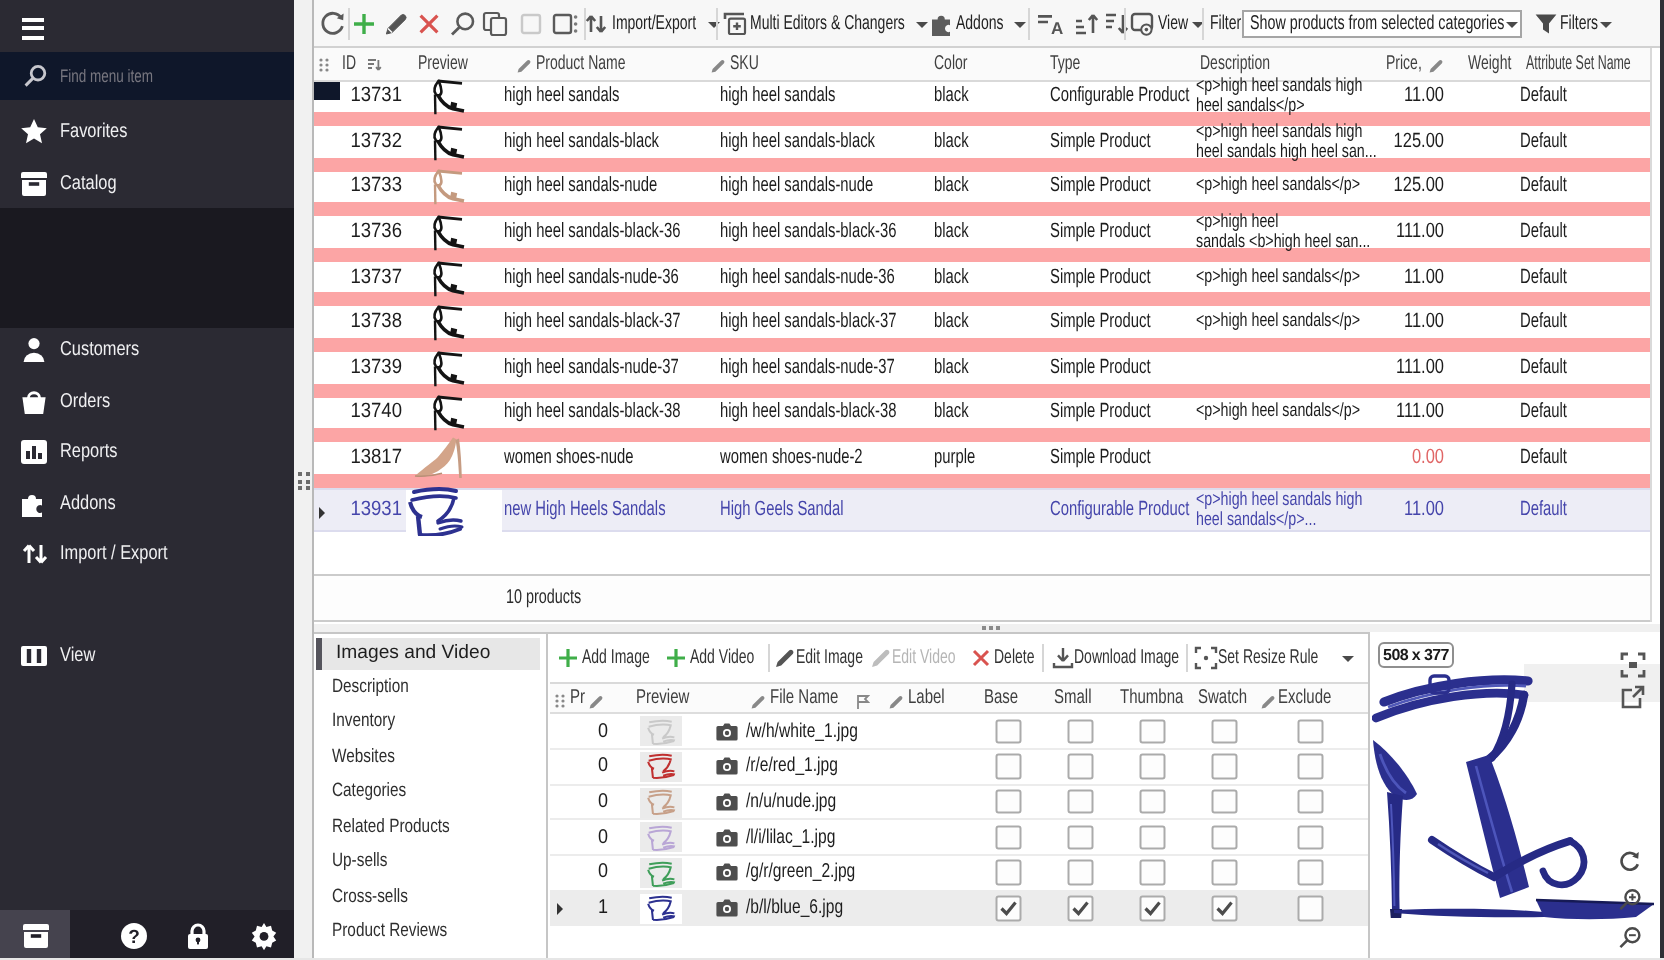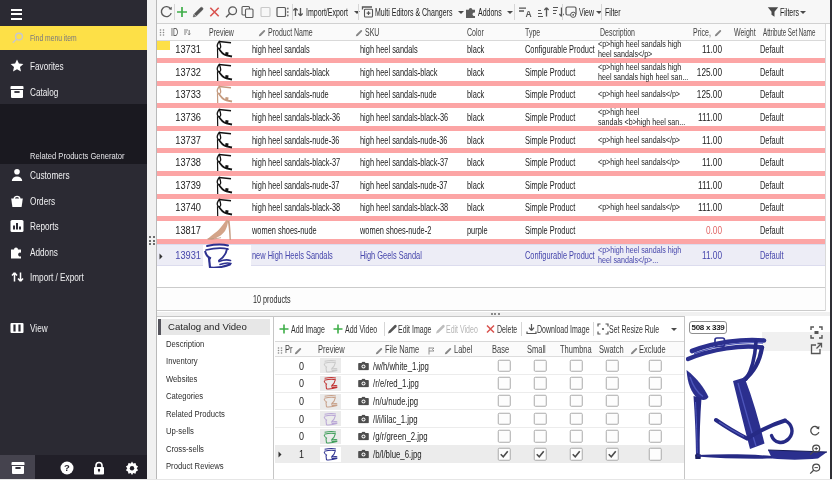--- a/index.html
+++ b/index.html
@@ -21,21 +21,21 @@
 #vsplit{left:147px;top:0;width:9.5px;height:480px;background:#f1f1f1;border-right:1px solid #b9b9b9}
 
 #tbar{left:157px;top:0;width:675px;height:24px;background:#f7f7f7;border-bottom:1px solid #d1d1d1}
 .ti{position:absolute;top:50%;transform:translateY(-50%)}
 .tsep{position:absolute;top:4px;height:16px;width:1px;background:#d6d6d6}
 .tlabel{position:absolute;top:50%;transform:translateY(-50%) scaleX(0.7);transform-origin:0 50%;font-size:10px;color:#222;white-space:nowrap}
 .caret{position:absolute;top:11px;width:0;height:0;border-left:3.2px solid transparent;border-right:3.2px solid transparent;border-top:3.8px solid #4a4a4a}
 
 #ghead{left:157px;top:24px;width:668px;height:16.5px;background:#fafafa;border-bottom:1px solid #d9d9d9;font-size:10px;color:#3f3f3f}
 #ghead span{position:absolute;top:50%;transform:translateY(-50%) scaleX(0.7);transform-origin:0 50%;white-space:nowrap}
-.grow{left:157px;width:668px;height:22.6px;border-bottom:5px solid #fca5a5;font-size:10.3px;color:#1c1c1c}
+.grow{left:157px;width:668px;height:22.6px;border-bottom:7px solid #fca5a5;font-size:10.3px;color:#1c1c1c}
 .grow span{position:absolute;top:50%;transform:translateY(-50%) scaleX(0.72);transform-origin:0 50%;white-space:nowrap}
 .grow .id{left:0;width:44px;text-align:right;display:block;transform:translateY(-50%) scaleX(0.9);transform-origin:100% 50%}
 .grow .nm{left:95px}.grow .sku{left:203px}.grow .col{left:310px}.grow .typ{left:368px}
 .grow .dsc{left:441px;width:128px;font-size:9.5px;line-height:9.7px;white-space:normal;transform:translateY(-50%) scaleX(0.75);transform-origin:0 50%}
 .grow .prc{left:500px;width:65px;text-align:right;display:block;transform:translateY(-50%) scaleX(0.8);transform-origin:100% 50%}
 .grow .att{left:603px}
 .grow svg.shoe{position:absolute;left:55px;top:50%;transform:translateY(-50%)}
 #grsel{background:#ededf6;color:#4545ab;border-bottom:1px solid #dcdcee;border-top:1px solid #dcdcee}
 #gfoot{left:157px;top:286.5px;width:668px;height:24.5px;background:#fdfdfd;border-top:1px solid #cbcbcb;border-bottom:1px solid #cbcbcb;font-size:10px;color:#2a2a2a}
 #vline-right{left:825px;top:24px;width:1px;height:287px;background:#d9d9d9}
@@ -61,21 +61,21 @@
 #isize{position:absolute;left:4px;top:5px;width:38px;height:13.5px;border:1px solid #8f8f8f;border-radius:3px;font-size:8px;font-weight:bold;color:#1a1a1a;text-align:center;line-height:12px;background:#fff;letter-spacing:-0.3px}
 
 #rframe{left:829.5px;top:0;width:2.5px;height:480px;background:#2f2f35}
 #bframe{left:0;top:478.5px;width:832px;height:1.5px;background:#e6e6e6}
 </style></head><body>
 
 <div class="a" id="side">
   <div class="a" style="left:10.5px;top:8.8px;width:11px;height:2px;background:#fff"></div>
   <div class="a" style="left:10.5px;top:13.3px;width:11px;height:2px;background:#fff"></div>
   <div class="a" style="left:10.5px;top:17.8px;width:11px;height:2px;background:#fff"></div>
-  <div class="a" style="left:0;top:25.5px;width:170px;height:24px;background:#fde047">
+  <div class="a" style="left:0;top:25.5px;width:170px;height:24px;background:#0f172a">
     <svg style="position:absolute;left:11px;top:6px" width="13" height="13" viewBox="0 0 13 13">
         <circle cx="8" cy="4.6" r="3.4" fill="none" stroke="#c7c7cd" stroke-width="1.4"></circle>
         <line x1="5.4" y1="7.2" x2="1.8" y2="10.8" stroke="#c7c7cd" stroke-width="1.5"></line>
       </svg>
     <span style="position:absolute;left:30px;top:50%;transform:translateY(-50%) scaleX(0.75);transform-origin:0 50%;font-size:9px;color:#77767f;white-space:nowrap">Find menu item</span>
   </div>
   <div class="a srow" style="top:54.5px">
     <svg width="14" height="14" viewBox="0 0 14 14">
         <path d="M7 0.5 L8.9 4.6 L13.4 5.1 L10 8.1 L11 12.6 L7 10.3 L3 12.6 L4 8.1 L0.6 5.1 L5.1 4.6 Z" fill="#fff"></path>
       </svg>
@@ -83,21 +83,20 @@
   </div>
   <div class="a srow" style="top:80.5px">
     <svg width="14" height="13" viewBox="0 0 14 13">
         <path d="M1.5 0.5 h11 a1 1 0 0 1 1 1 v2 h-13 v-2 a1 1 0 0 1 1 -1 Z" fill="#fff"></path>
         <path d="M1 4.5 h12 v7 a1 1 0 0 1 -1 1 h-10 a1 1 0 0 1 -1 -1 Z" fill="#fff"></path>
         <rect x="4.4" y="5.6" width="5.2" height="1.8" fill="#2b2a33"></rect>
       </svg>
     <span class="txt">Catalog</span>
   </div>
   <div class="a" id="submenu">
-    <div class="a sub" style="top:42px"><span>Related Products Generator</span></div>
   </div>
   <div class="a srow" style="top:163.5px">
     <svg width="14" height="14" viewBox="0 0 14 14">
         <circle cx="7" cy="3.8" r="2.8" fill="#fff"></circle>
         <path d="M1.8 13 a5.2 4.6 0 0 1 10.4 0 Z" fill="#fff"></path>
       </svg>
     <span class="txt">Customers</span>
   </div>
   <div class="a srow" style="top:214.5px">
     <svg width="14" height="14" viewBox="0 0 14 14">
@@ -245,20 +244,24 @@
   <div class="tsep" style="left:405px"></div>
   <svg class="ti" style="left:408px" width="13" height="12" viewBox="0 0 13 12">
       <rect x="1" y="1" width="10" height="8" rx="1.5" fill="none" stroke="#555" stroke-width="1.2"></rect>
       <circle cx="8.2" cy="8.8" r="2.6" fill="#f7f7f7" stroke="#555" stroke-width="1"></circle>
       <circle cx="8.2" cy="8.8" r="0.9" fill="#555"></circle>
     </svg>
   <span class="tlabel" style="left:422px">View</span>
   <div class="caret" style="left:438.5px"></div>
   <div class="tsep" style="left:444px"></div>
   <span class="tlabel" style="left:448px">Filter</span>
+  <div class="a" style="left:464px;top:5px;width:140px;height:13.5px;background:#fff;border:1px solid #a5a5a5">
+    <span style="position:absolute;left:3px;top:50%;transform:translateY(-50%) scaleX(0.715);transform-origin:0 50%;font-size:10px;color:#222;white-space:nowrap">Show products from selected categories</span>
+    <div class="caret" style="left:131px;top:5px"></div>
+  </div>
   <svg class="ti" style="left:610px" width="12" height="12" viewBox="0 0 12 12">
       <path d="M0.8 1.2 H11.2 L7.5 5.8 V10.8 L4.5 8.8 V5.8 Z" fill="#4a4a4a"></path>
     </svg>
   <span class="tlabel" style="left:622.5px">Filters</span>
   <div class="caret" style="left:643px"></div>
 </div>
 
 <div class="a" id="ghead">
   <svg style="position:absolute;left:2px;top:4.5px" width="6" height="7" viewBox="0 0 6 7">
       <circle cx="1.5" cy="1" r="0.8" fill="#888"></circle>
@@ -469,21 +472,21 @@
 <div class="a" id="gfoot">
     <span style="position:absolute;left:96px;top:50%;transform:translateY(-50%) scaleX(0.72);transform-origin:0 50%;white-space:nowrap">10 products</span>
   </div>
 <div class="a" id="vline-right"></div>
 <div class="a" id="hsplit">
     <div style="position:absolute;left:334px;top:1px;width:9px;height:2px;background:repeating-linear-gradient(90deg,#8a8a8a 0 2px,transparent 2px 3.5px)"></div>
   </div>
 
 <div class="a" id="bpanel">
   <div id="btabs">
-    <div class="btab" id="btabsel">Catalog and Video</div>
+    <div class="btab" id="btabsel">Images and Video</div>
     <div class="btab" style="top:21px">Description</div>
     <div class="btab" style="top:38.5px">Inventory</div>
     <div class="btab" style="top:56px">Websites</div>
     <div class="btab" style="top:73.5px">Categories</div>
     <div class="btab" style="top:91px">Related Products</div>
     <div class="btab" style="top:108.5px">Up-sells</div>
     <div class="btab" style="top:126px">Cross-sells</div>
     <div class="btab" style="top:143.5px">Product Reviews</div>
   </div>
   <div id="btbar">
@@ -716,21 +719,21 @@
 
     <path d="M11 128.5 C35 130.5 62 131 86 130.5 L86 128 C62 126 36 126 11 127 Z" fill="#262a85"></path>
 
     <path d="M82 122 L141 124 L132 130.5 C117 132 100 132 86 130.5 Z" fill="#2b2f8e"></path>
     <path d="M82 122 L141 124" stroke="#161a55" stroke-width="1.2" fill="none"></path>
 
     <path d="M30 92 C41 99.5 51 105.5 61 110.5 C73 103 86 96.5 99 92.5" stroke="#262a85" stroke-width="4" fill="none" stroke-linecap="round"></path>
     <path d="M99 92.5 C106 96 108.5 104 103 110.5 C97 117 88 115 85.5 107.5" stroke="#262a85" stroke-width="3.4" fill="none" stroke-linecap="round"></path>
     <path d="M33 94 C42 100 50 104.5 58 108.5" stroke="#5058b8" stroke-width="1.2" fill="none"></path>
   </svg>
-  <div id="isize">508 x 339</div>
+  <div id="isize">508 x 377</div>
   <svg style="position:absolute;left:125px;top:10px" width="13" height="13" viewBox="0 0 13 13">
       <path d="M1 4 V1 H4 M9 1 H12 V4 M12 9 V12 H9 M4 12 H1 V9" stroke="#555" stroke-width="1.4" fill="none"></path>
       <rect x="4.5" y="5" width="4" height="3" fill="#555"></rect>
     </svg>
   <svg style="position:absolute;left:125px;top:26px" width="13" height="13" viewBox="0 0 13 13">
       <path d="M10 7 V11.5 H1.5 V3 H6" stroke="#555" stroke-width="1.3" fill="none"></path>
       <path d="M7.5 1.5 H11.5 V5.5 M11.5 1.5 L6.5 6.5" stroke="#555" stroke-width="1.3" fill="none"></path>
     </svg>
   <svg style="position:absolute;left:124px;top:109px" width="12" height="12" viewBox="0 0 12 12">
       <path d="M9.9 7.1 A4.2 4.2 0 1 1 9.5 3.4" fill="none" stroke="#4a4a4a" stroke-width="1.3"></path>

